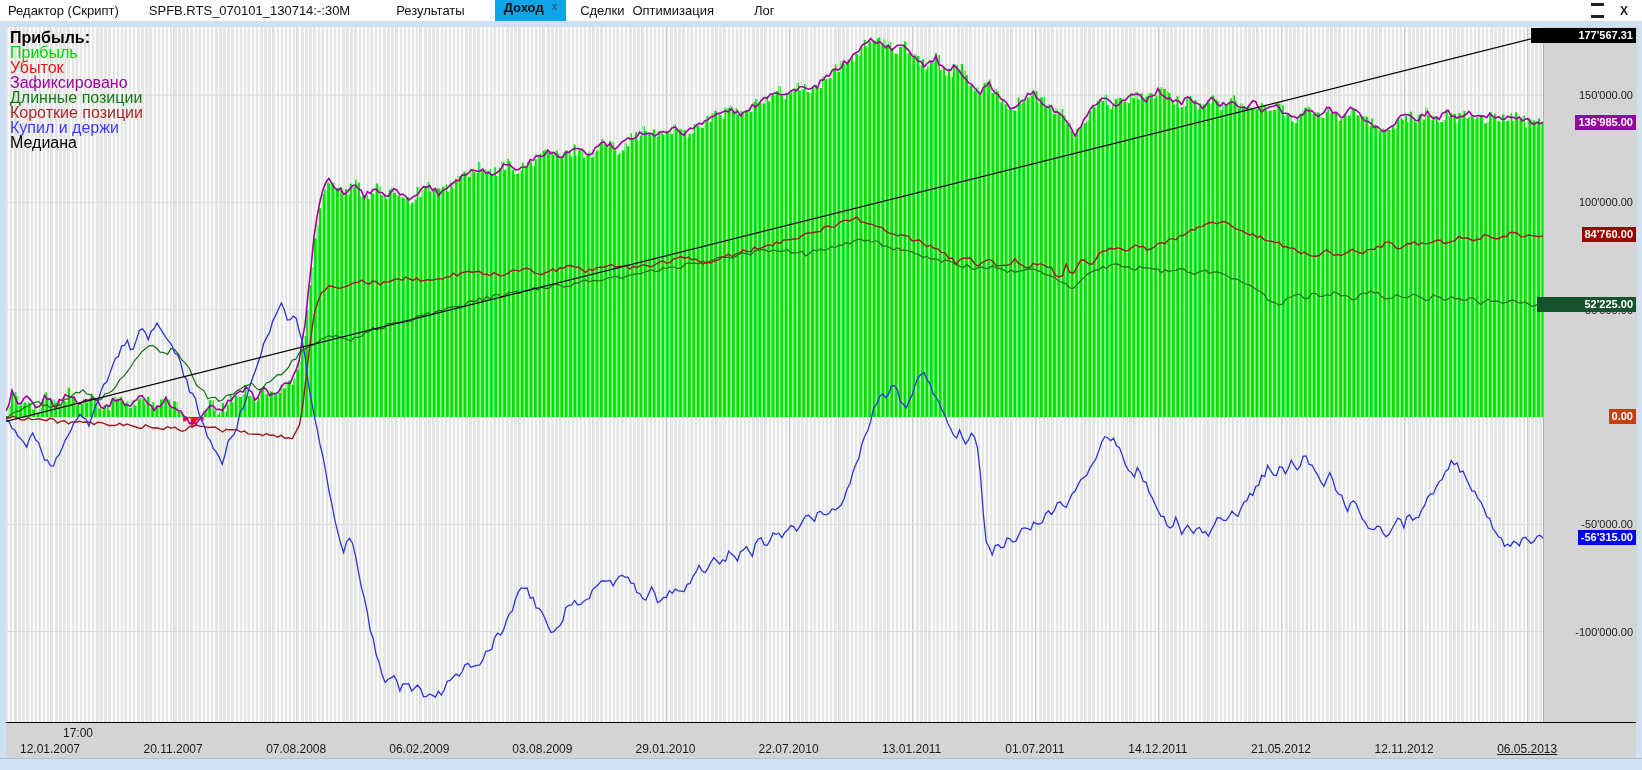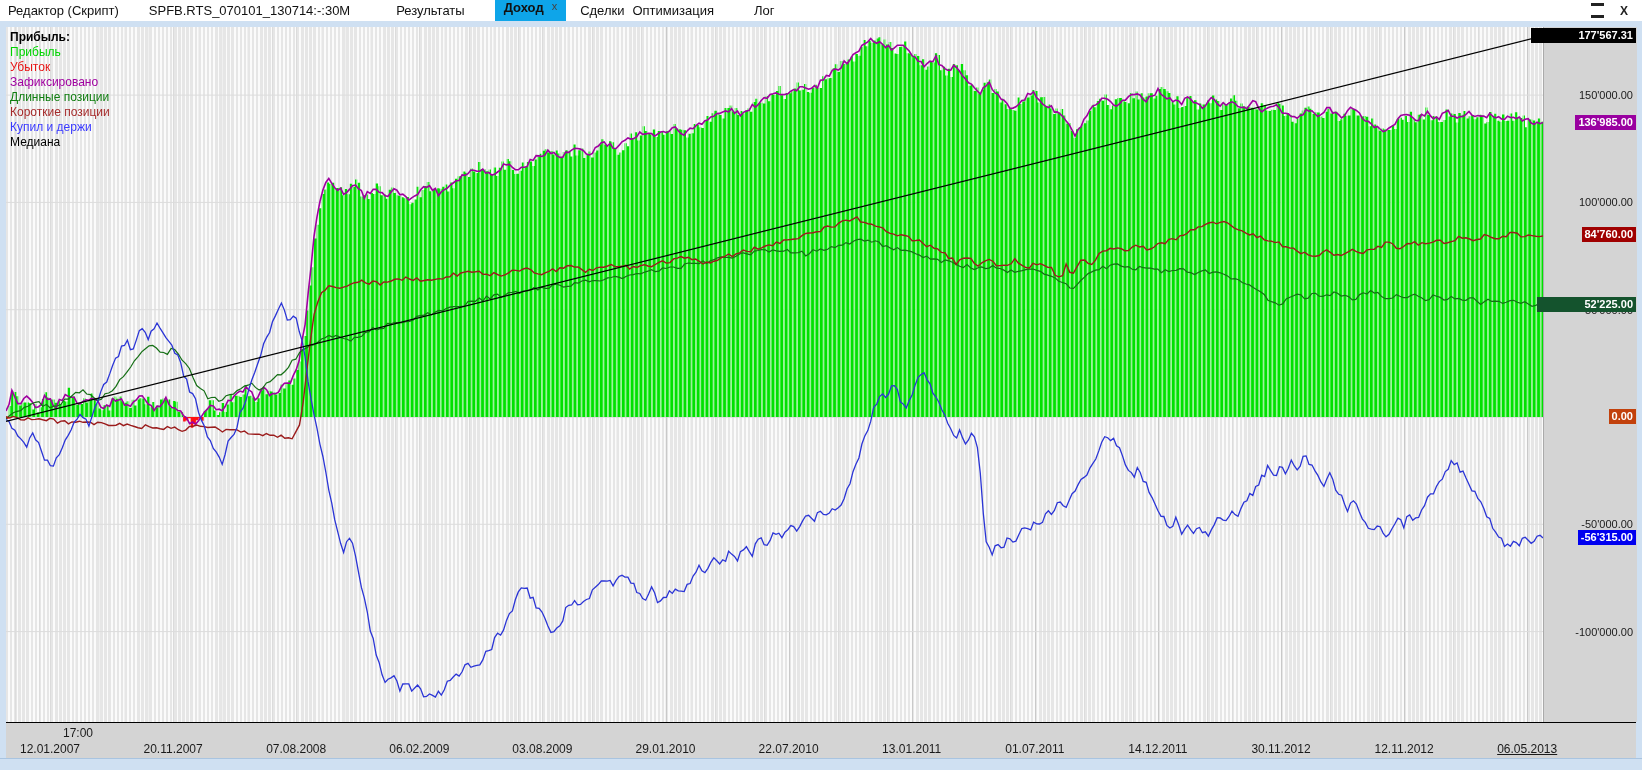--- a/index.html
+++ b/index.html
@@ -21,21 +21,21 @@
   #plot{position:absolute;left:6px;top:27px;width:1537px;height:695px;
         background-color:#f7f7f7;
         background-image:
           repeating-linear-gradient(90deg, rgba(0,0,0,0.085) 0 1px, transparent 1px 123.1px),
           repeating-linear-gradient(90deg, rgba(0,0,0,0.045) 0 1px, transparent 1px 24.62px),
           repeating-linear-gradient(90deg, #e6e6e6 0 2.4px, #fbfbfb 2.4px 4.1px);
         background-position:44px 0,44px 0,0 0;}
   #plot svg{position:absolute;left:0;top:0;}
   #underline{position:absolute;left:6px;top:27px;width:1630px;height:695px;border-bottom:1px solid #000;pointer-events:none;}
   
-  #legend{position:absolute;left:10px;top:30px;font-size:12px;line-height:15px;z-index:5;}
+  #legend{position:absolute;left:10px;top:30px;font-size:16px;line-height:15px;z-index:5;}
   #legend .ltitle{font-weight:bold;color:#000;}
   #legend .litem{cursor:pointer;}
   
   #vaxis{position:absolute;left:1543px;top:27px;width:93px;height:695px;background:#d4d4d4;
          border-left:1px solid #aaa;font-size:11px;z-index:4;}
   .vtick{position:absolute;right:4px;height:14px;line-height:14px;color:#1a1a1a;white-space:nowrap;}
   .vbadge{position:absolute;right:1px;height:15px;line-height:15px;padding:0 3px;
           color:#fff;font-weight:bold;white-space:nowrap;z-index:2;}
   
   #dateaxis{position:absolute;left:6px;top:723px;width:1630px;height:35px;background:#d4d4d4;
@@ -130,18 +130,18 @@
   <div class="xdate" style="left: 44px;">12.01.2007</div>
       <div class="xdate" style="left: 167.1px;">20.11.2007</div>
       <div class="xdate" style="left: 290.2px;">07.08.2008</div>
       <div class="xdate" style="left: 413.3px;">06.02.2009</div>
       <div class="xdate" style="left: 536.4px;">03.08.2009</div>
       <div class="xdate" style="left: 659.5px;">29.01.2010</div>
       <div class="xdate" style="left: 782.6px;">22.07.2010</div>
       <div class="xdate" style="left: 905.7px;">13.01.2011</div>
       <div class="xdate" style="left: 1028.8px;">01.07.2011</div>
       <div class="xdate" style="left: 1151.9px;">14.12.2011</div>
-      <div class="xdate" style="left: 1275px;">30.11.2012</div>
+      <div class="xdate" style="left: 1275px;">21.05.2012</div>
       <div class="xdate" style="left: 1398.1px;">12.11.2012</div>
       <div class="xdate" style="left: 1521.2px; text-decoration: underline;">06.05.2013</div>
     </div>
 
 </div>
 
 </body></html>

